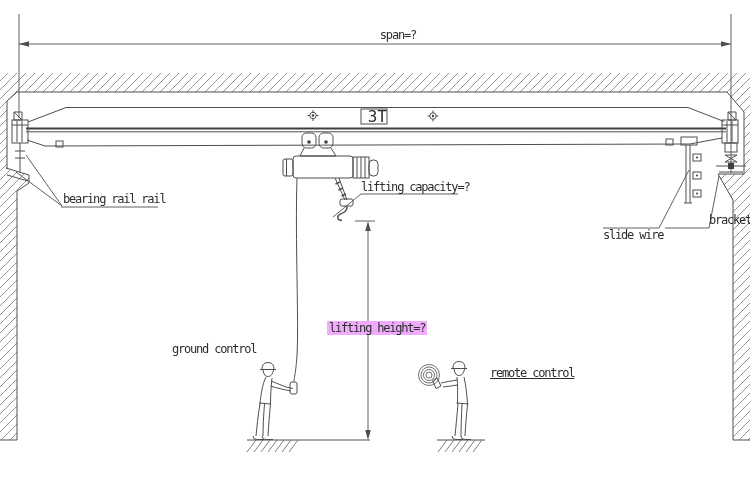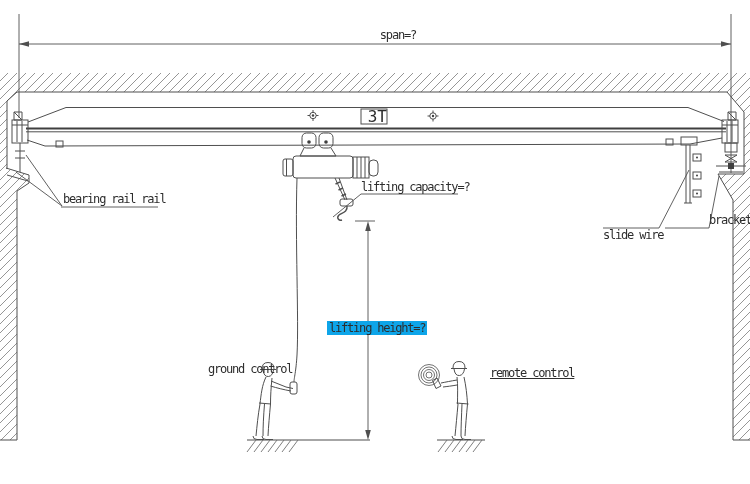--- a/index.html
+++ b/index.html
@@ -1,21 +1,21 @@
 <!DOCTYPE html>
 <html><head>
 <meta charset="utf-8">
 <style>
   html,body{margin:0;padding:0;background:#fff;}
   #stage{position:relative;width:750px;height:484px;background:#ffffff;overflow:hidden;
          font-family:"DejaVu Sans Mono", monospace;}
   svg{position:absolute;left:0;top:0;}
   .lbl{position:absolute;font-size:12px;letter-spacing:-1.2px;color:#2d2d2d;white-space:nowrap;line-height:14px;}
   .lbl.center{text-align:right;}
-  .lbl.bg{background:#0ea5e9;padding:0 2px;}
+  .lbl.bg{background:#f0abfc;padding:0 2px;}
   .rating{position:absolute;left:361px;top:109px;width:26px;height:22px;text-align:right;
           font-size:16px;line-height:15px;color:#2d2d2d;letter-spacing:0;}
 </style>
 </head>
 <body>
 
 <div id="stage">
 
   <svg width="750" height="484" viewBox="0 0 750 484">
     <defs>
@@ -179,17 +179,17 @@
   <div class="lbl" style="left:63px;top:192px;">bearing rail rail</div>
 
   <div class="lbl" style="left:361px;top:180px;">lifting capacity=?</div>
 
   <div class="lbl bg" style="left:327px;top:321px;">lifting height=?</div>
 
   <div class="lbl" style="left:603px;top:228px;">slide wire</div>
 
   <div class="lbl" style="left:665px;top:213px;margin-left:44px;">bracket</div>
 
-  <div class="lbl" style="left:172px;top:362px;margin-left:36px;">ground control</div>
+  <div class="lbl" style="left:172px;top:342px;">ground control</div>
 
   <div class="lbl" style="left:490px;top:366px;text-decoration:underline;">remote control</div>
 
 </div>
 
 </body></html>

